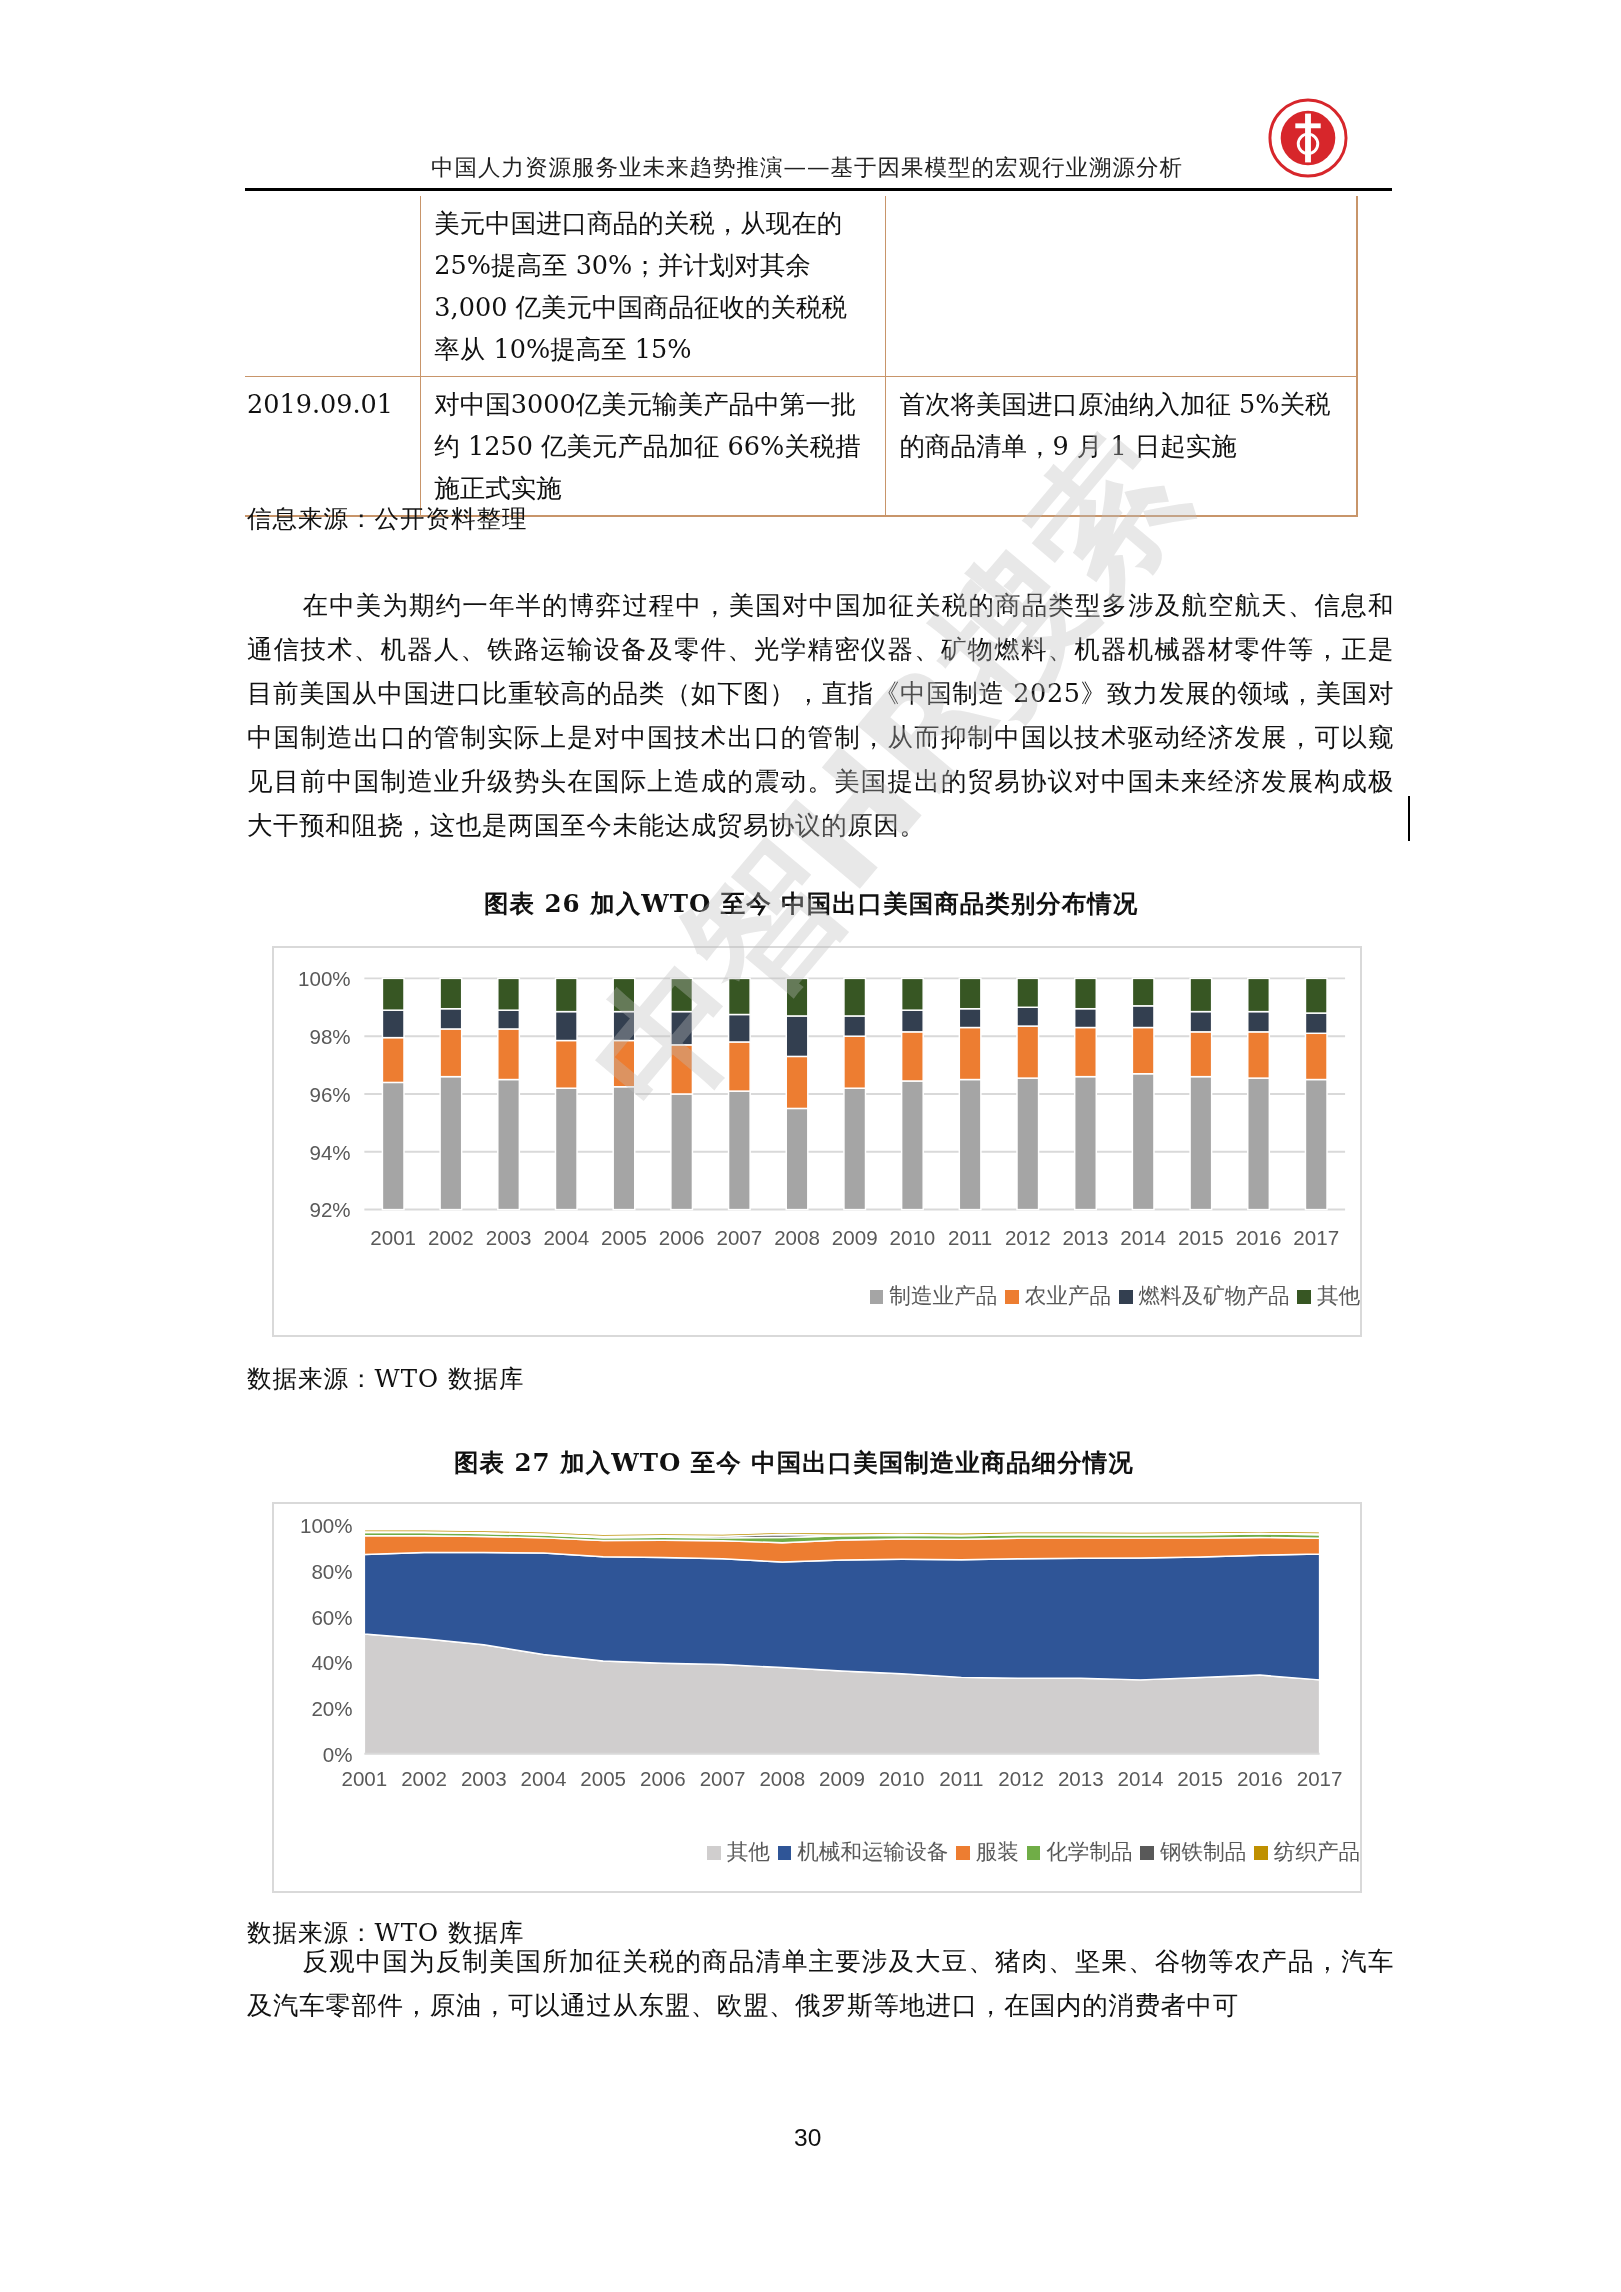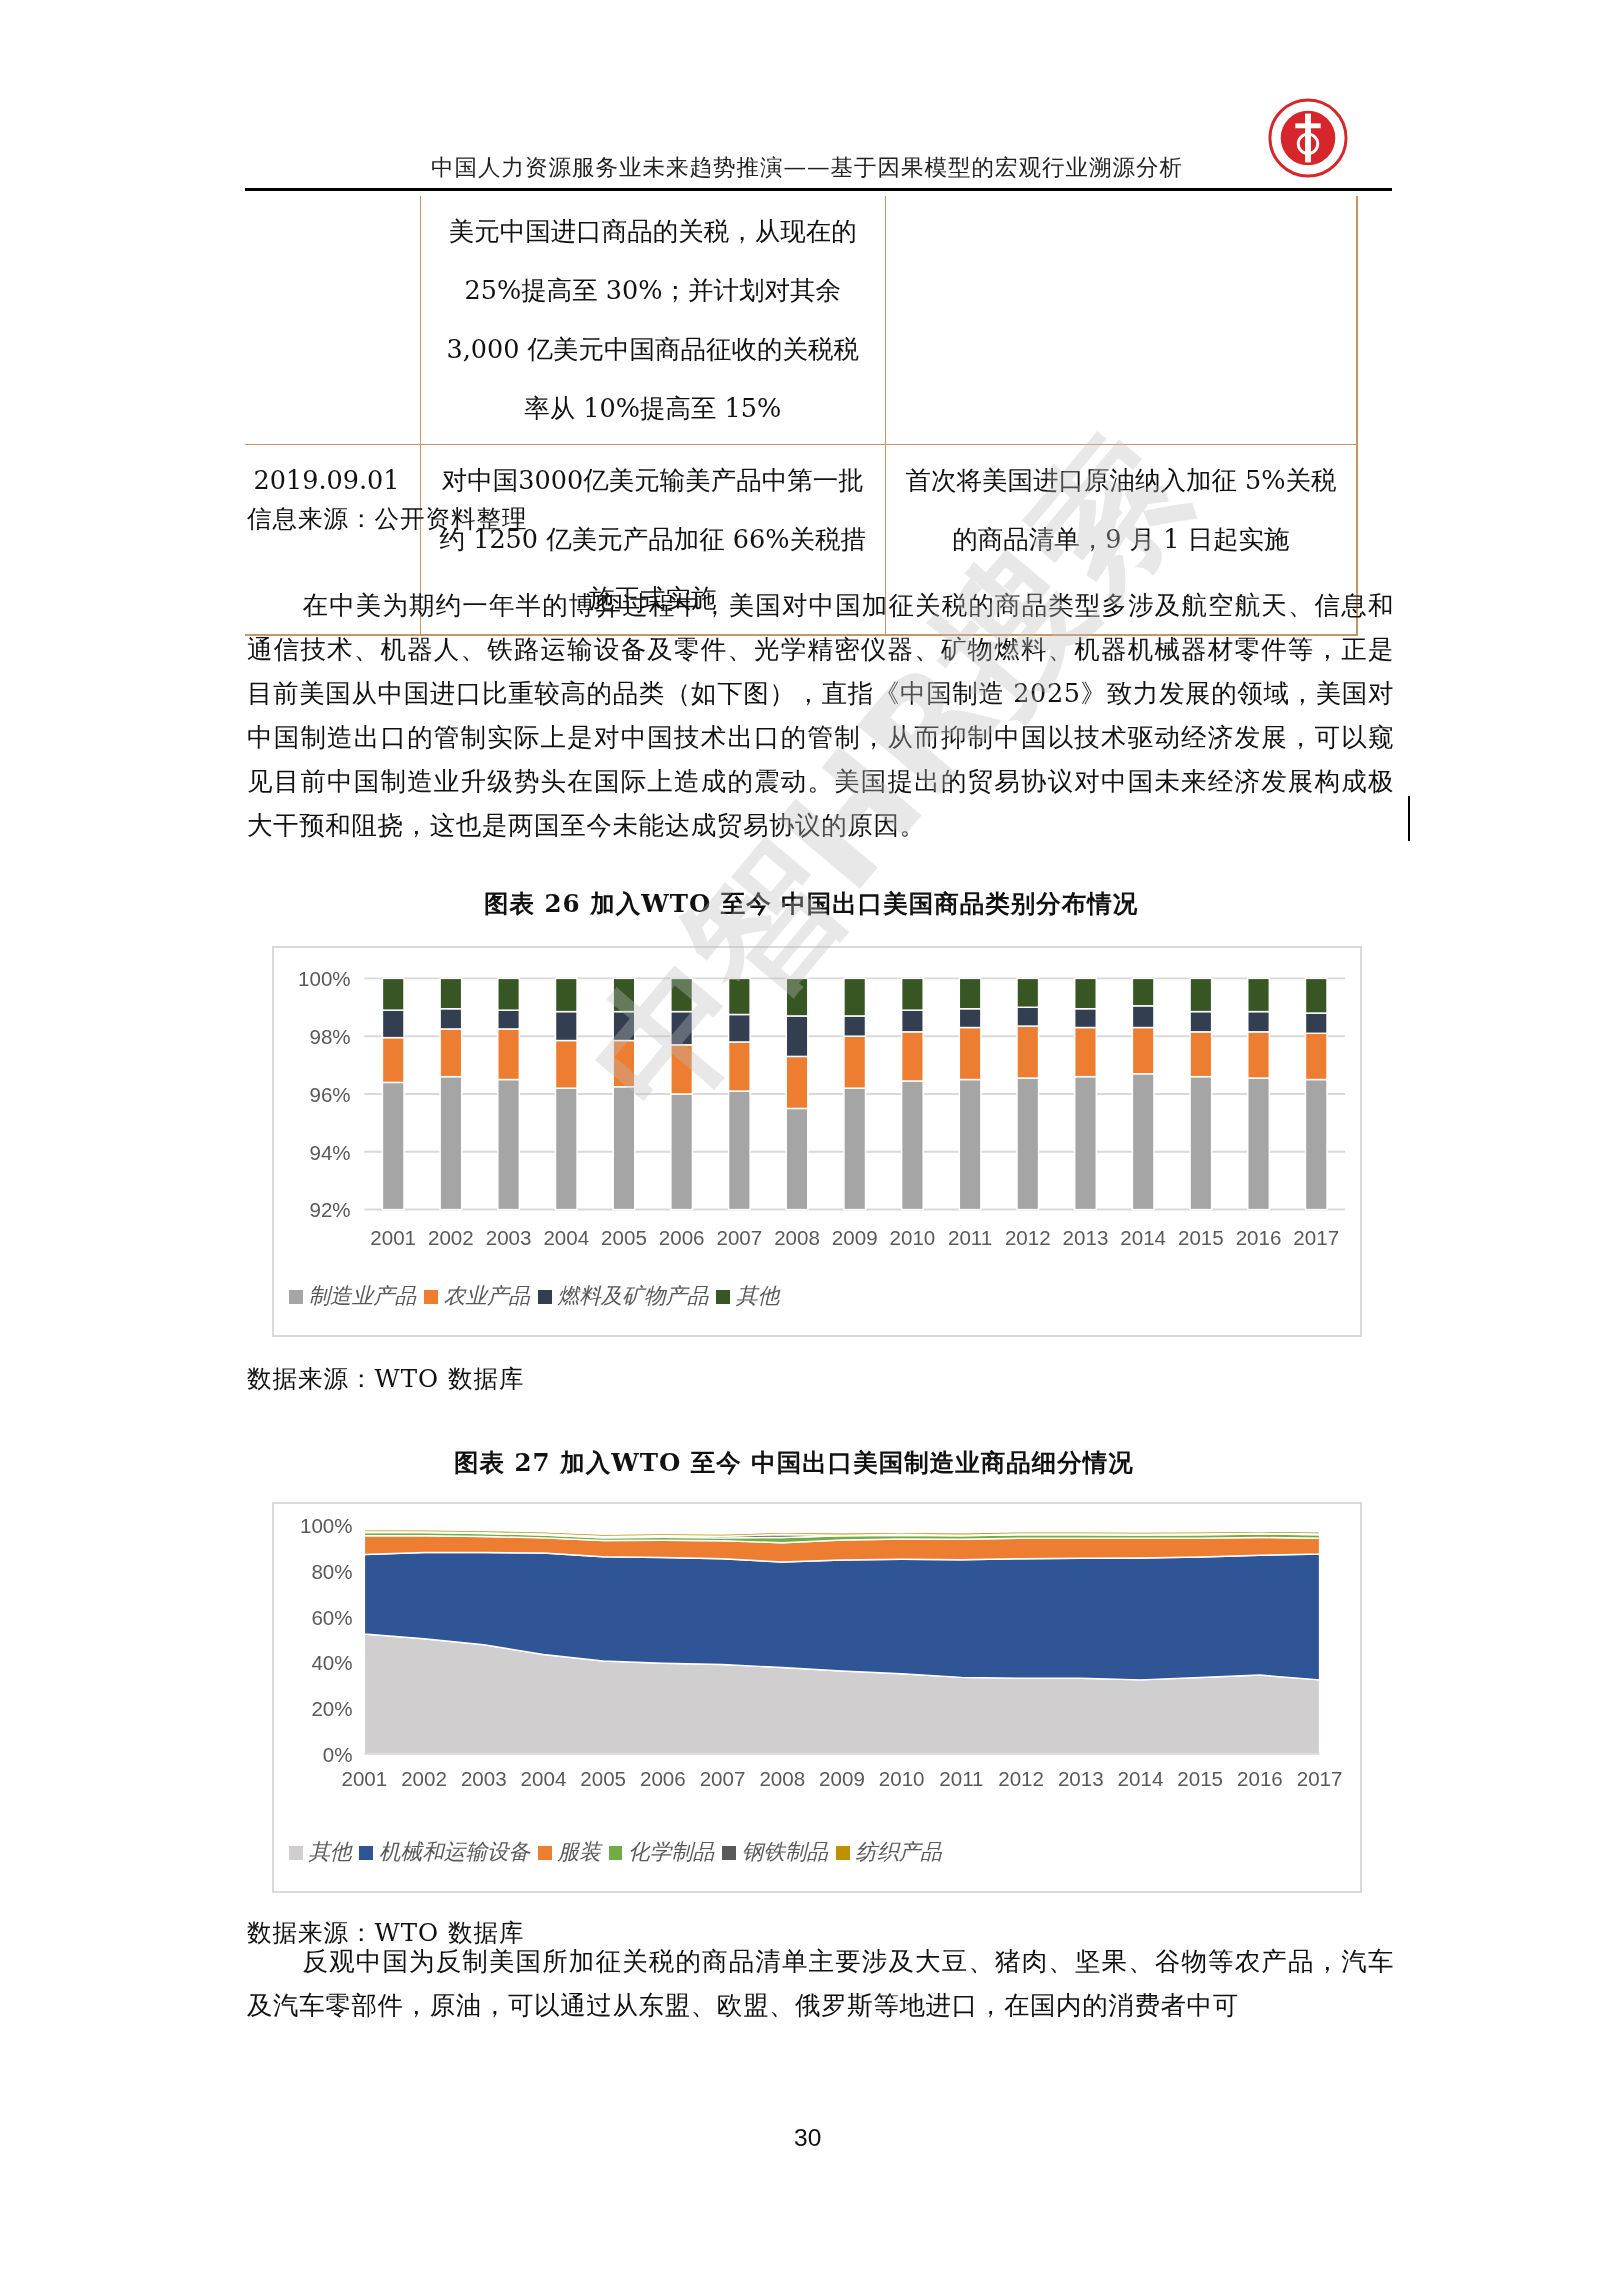--- a/index.html
+++ b/index.html
@@ -7,39 +7,39 @@
          font-family: "DejaVu Serif", "Liberation Serif", serif; color: #111; }
   .abs { position: absolute; }
 
   
   .header-title { left: 431px; top: 152px; font-size: 22.5px; letter-spacing: 1px; color: #222; }
   .header-rule { left: 245px; top: 188px; width: 1147px; height: 2.9px; background: #000; }
   .logo { left: 1268px; top: 98px; width: 80px; height: 80px; }
 
   
   .tbl { left: 245px; top: 196px; width: 1113px; border-collapse: collapse; font-size: 25.5px; }
-  .tbl td { border: 1.5px solid #c8956a; vertical-align: top; padding: 5.9px 13.7px 5.9px 13.7px; line-height: 59px; text-align: center; }
+  .tbl td { border: 1.5px solid #c8956a; vertical-align: top; padding: 5.9px 13.7px 5.9px 13.7px; line-height: 42px; }
   .tbl tr:first-child td { border-top: none; }
   .tbl td.c1 { width: 159px; padding-left: 2px; }
   .tbl td.c2 { width: 437px; }
   .tbl td.c3 { width: 443px; border-right: 2px solid #c8956a; border-radius: 13px; }
   .tbl tr:last-child td { border-bottom: 2px solid #c8956a; }
   .tbl td.c1 { border-left: none; }
 
   .source { left: 247px; font-size: 24.5px; letter-spacing: 1px; }
 
   .para { left: 247px; width: 1147px; font-size: 25.5px; line-height: 44px; letter-spacing: 0.6px; text-align: justify; }
   .para .indent { display: inline-block; width: 55px; }
   .cursor { left: 1408px; top: 796px; width: 2px; height: 45px; background: #000; }
 
   .fig-title { font-size: 24.5px; font-weight: bold; letter-spacing: 1px; white-space: nowrap; }
 
   .chart-box { border: 2px solid #d9d9d9; background: #fff; }
   .chart-box svg { position: absolute; left: 0; top: 0; }
-  .legend { position: absolute; left: 11px; width: 100%; text-align: left; font-size: 21.6px; color: #595959; white-space: nowrap; font-style: italic; }
+  .legend { position: absolute; left: 4px; width: 100%; text-align: right; font-size: 21.6px; color: #595959; white-space: nowrap; }
   .legend .item { display: inline-block; margin: 0 3.9px; }
   .legend .swatch { display: inline-block; width: 13.7px; height: 13.7px; margin-right: 5.9px; vertical-align: -1px; }
 
   .page-num { left: 794px; top: 2124px; font-size: 24.5px; font-family: "Liberation Sans", sans-serif; }
 
   .watermark { left: 549px; top: 1029px; font-size: 147px; color: rgba(190,190,190,0.35);
                transform: rotate(-50deg); transform-origin: left top; white-space: nowrap; pointer-events: none;
                font-family: "DejaVu Sans", sans-serif; font-weight: bold; }
 </style>
 </head>

